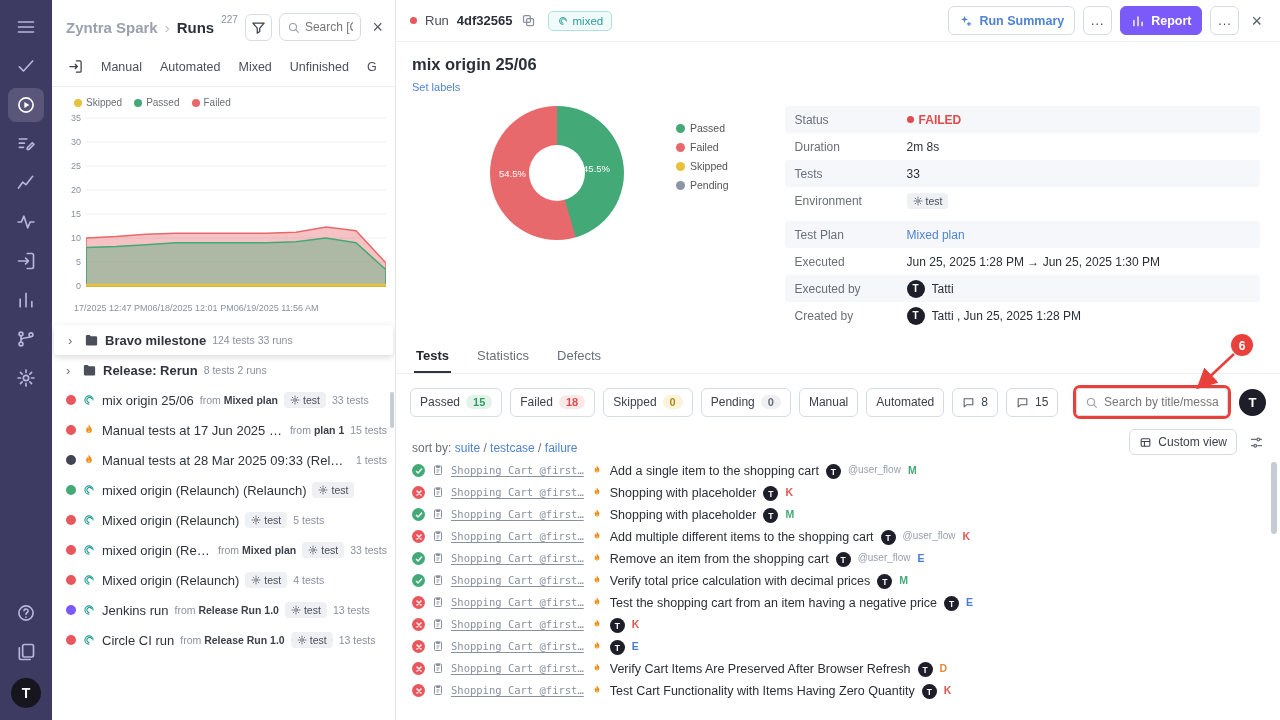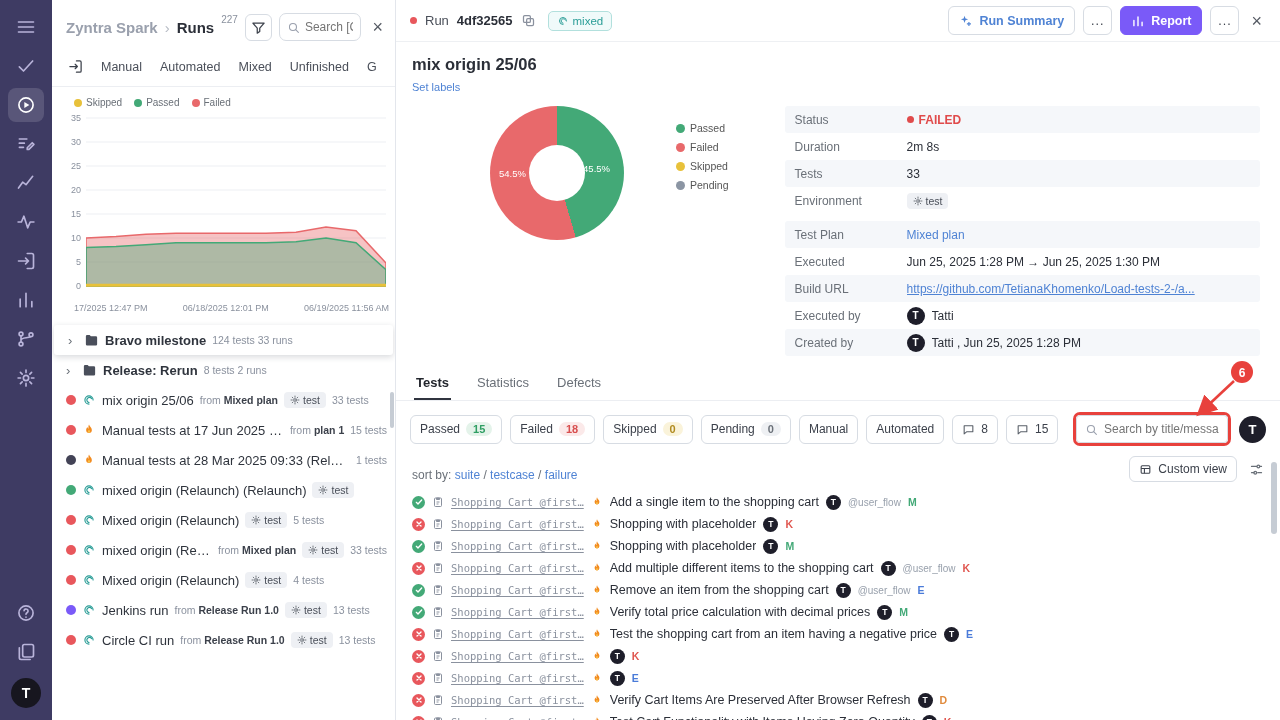--- a/index.html
+++ b/index.html
@@ -35,21 +35,21 @@
 
 
 .chart-block{padding:10px 4px 0 8px}
 .legend{display:flex;gap:12px;font-size:10px;color:#6a7078;padding-left:14px;margin-bottom:4px}
 .legend .li{display:flex;align-items:center;gap:4px}
 .legend i{width:8px;height:8px;border-radius:50%;display:inline-block}
 .chart-area{display:flex}
 .yticks{width:26px;position:relative;height:188px;font-size:9px;color:#8a919e}
 .yticks span{position:absolute;right:5px;transform:translateY(-50%)}
 svg.area{width:300px;height:188px}
-.xlabels{display:flex;justify-content:space-between;font-size:9px;color:#8a919e;padding:3px 2px 6px 14px}
+.xlabels{display:flex;font-size:9px;color:#8a919e;padding:3px 2px 6px 14px}
 
 
 .runs{flex:1;overflow:hidden;padding-top:6px}
 .run-row{display:flex;align-items:center;gap:6px;height:30px;padding:0 8px 0 14px;white-space:nowrap;overflow:hidden;cursor:pointer}
 .run-row.elevated{box-shadow:0 2px 6px rgba(40,44,60,.18);position:relative;z-index:2;border-radius:3px;margin:0 2px}
 .chev{color:#6a7078;font-size:13px;width:10px}
 .dot{width:10px;height:10px;border-radius:50%;flex-shrink:0}
 .r-kind{display:flex;flex-shrink:0}
 .r-kind svg{width:14px;height:14px}
 .r-label{font-size:13px;color:#2f343d;overflow:hidden;text-overflow:ellipsis}
@@ -128,21 +128,21 @@
 
 .sort-row{display:flex;align-items:flex-end;padding:3px 16px 6px;font-size:12px;color:#6a7078;flex-shrink:0}
 .sort-links a{color:#4f83d4;text-decoration:none;cursor:pointer}
 .sort-right{margin-left:auto;display:flex;align-items:center;gap:12px}
 .custom-view{height:26px;display:inline-flex;align-items:center;gap:6px;border:1px solid #d7dce3;border-radius:6px;padding:0 9px;font-size:12px;color:#3c414b;background:#fff;cursor:pointer}
 .custom-view svg{width:13px;height:13px}
 .sliders{display:flex;cursor:pointer;color:#6a7078}
 .sliders svg{width:15px;height:15px}
 
 .tests{flex:1;overflow:hidden;padding:3px 14px 0 16px}
-.t-row{display:flex;align-items:center;gap:7px;height:22px;font-size:12.5px;white-space:nowrap;overflow:hidden}
+.t-row{display:flex;align-items:flex-start;gap:7px;height:22px;font-size:12.5px;white-space:nowrap;overflow:hidden}
 .tst{width:13px;height:13px;border-radius:50%;display:flex;align-items:center;justify-content:center;flex-shrink:0}
 .tst svg{width:8px;height:8px}
 .tst.passed{background:#43a977}
 .tst.failed{background:#e8575c}
 .clip{display:flex;flex-shrink:0}.clip svg{width:12px;height:12px}
 .t-suite{font-family:"DejaVu Sans Mono",monospace;font-size:10.5px;color:#8a919e;text-decoration:underline;text-underline-offset:2px;cursor:pointer}
 .t-fire{display:flex;flex-shrink:0}.t-fire svg{width:12px;height:12px}
 .t-title{color:#2b2f38;cursor:pointer;overflow:hidden;text-overflow:ellipsis}
 .t-tag{font-size:10px;color:#98a0ac}
 .t-ass{font-size:10.5px;font-weight:700}
@@ -550,26 +550,20 @@
               <a class="link">Mixed plan</a>
             </span>
     </div>
           <div class="d-row">
       <span class="d-label">Executed</span>
       <span class="d-value">
               <span>Jun 25, 2025 1:28 PM → Jun 25, 2025 1:30 PM</span>
             </span>
     </div>
           <div class="d-row">
-      <span class="d-label">Build URL</span>
-      <span class="d-value">
-              <a class="link u">https://github.com/TetianaKhomenko/Load-tests-2-/a...</a>
-            </span>
-    </div>
-          <div class="d-row">
       <span class="d-label">Executed by</span>
       <span class="d-value">
               <span class="mini-avatar">T</span>
               <span>Tatti</span>
             </span>
     </div>
           <div class="d-row">
       <span class="d-label">Created by</span>
       <span class="d-value">
               <span class="mini-avatar">T</span>

